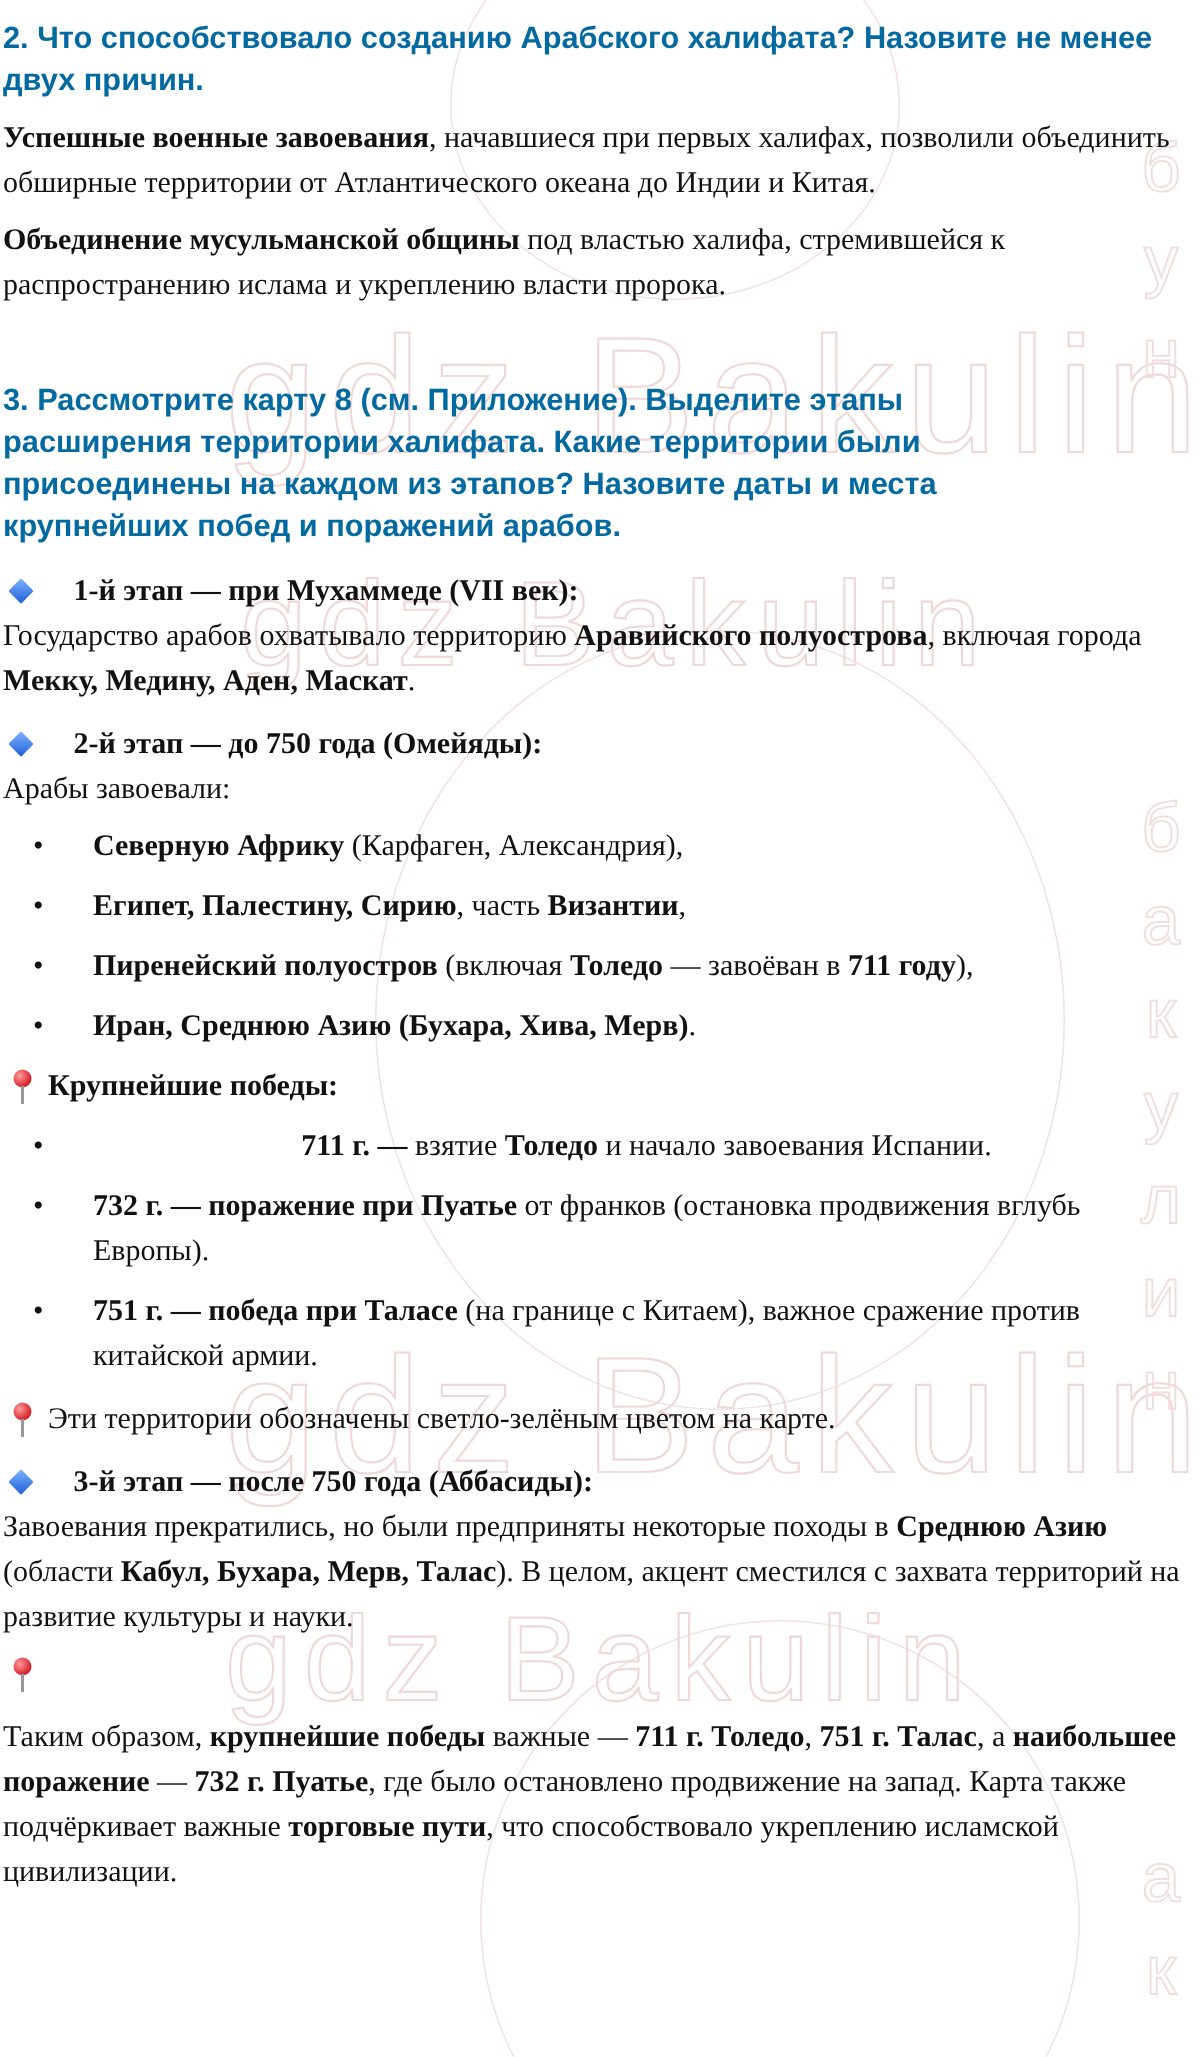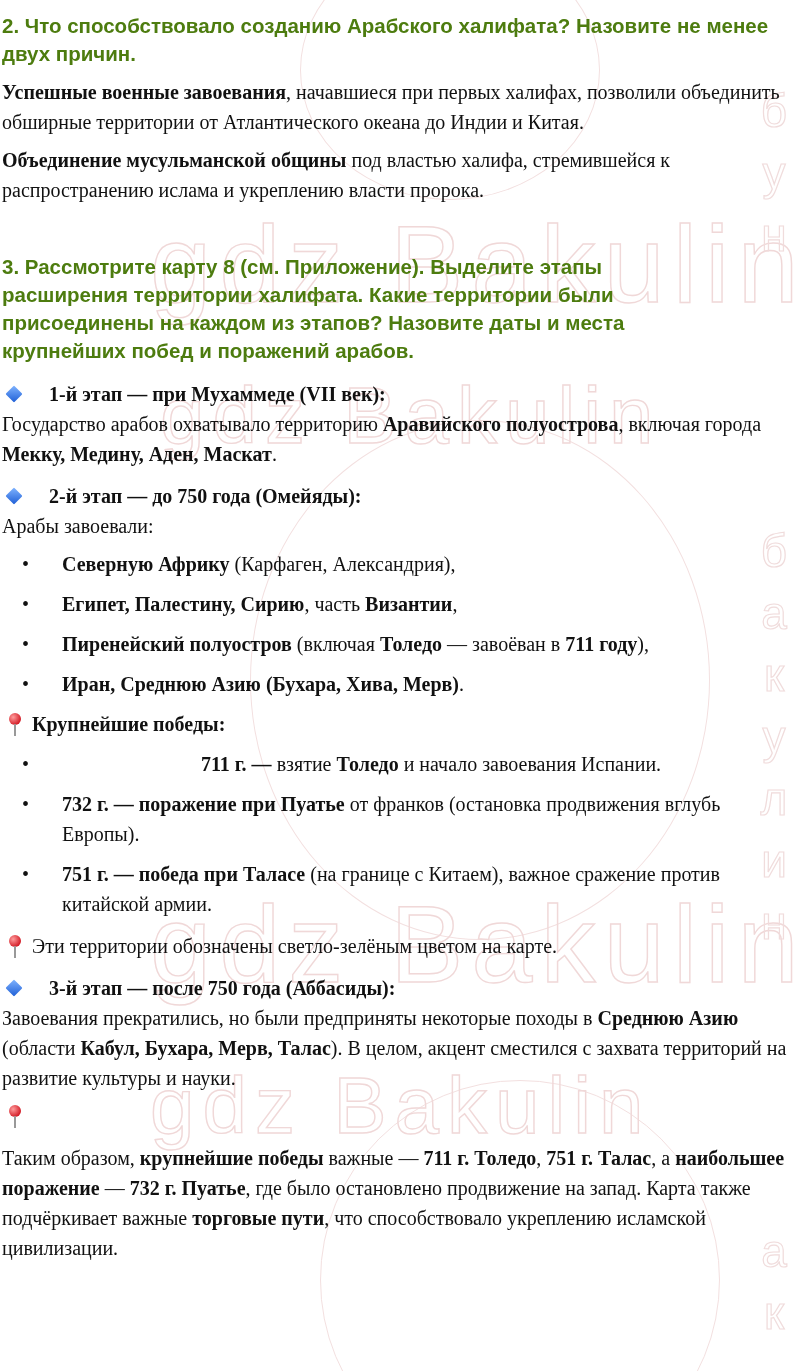--- a/index.html
+++ b/index.html
@@ -16,21 +16,21 @@
       position: absolute; right: 6px; font-family: "Liberation Sans", sans-serif;
       font-size: 46px; color: transparent; -webkit-text-stroke: 1.2px #f0dcdc;
       line-height: 62px; width: 40px; text-align: center;
     }
     .wm-circle { position: absolute; border: 1.5px solid #f3e0e0; border-radius: 50%; }
 
     .content { position: relative; z-index: 1; padding: 0 0 0 2px; }
 
     .question {
       font-family: "Liberation Sans", sans-serif; font-weight: bold;
-      font-size: 20.5px; line-height: 28px; color: #4d7c0f;
+      font-size: 20.5px; line-height: 28px; color: #0369a1;
     }
     .para { font-size: 20px; line-height: 30px; }
     .para b { font-weight: bold; }
 
     .stage-head { display: flex; align-items: center; font-size: 20px; line-height: 30px; font-weight: bold; gap: 17px; }
     .diamond { display: inline-block; width: 16px; height: 16px; margin: 0 10px 0 4px; position: relative; }
     .diamond::before {
       content: ""; position: absolute; left: 2px; top: 2px; width: 12px; height: 12px;
       background: linear-gradient(135deg, #7fb3ff, #1f5fd6); transform: rotate(45deg); border-radius: 1px;
     }

